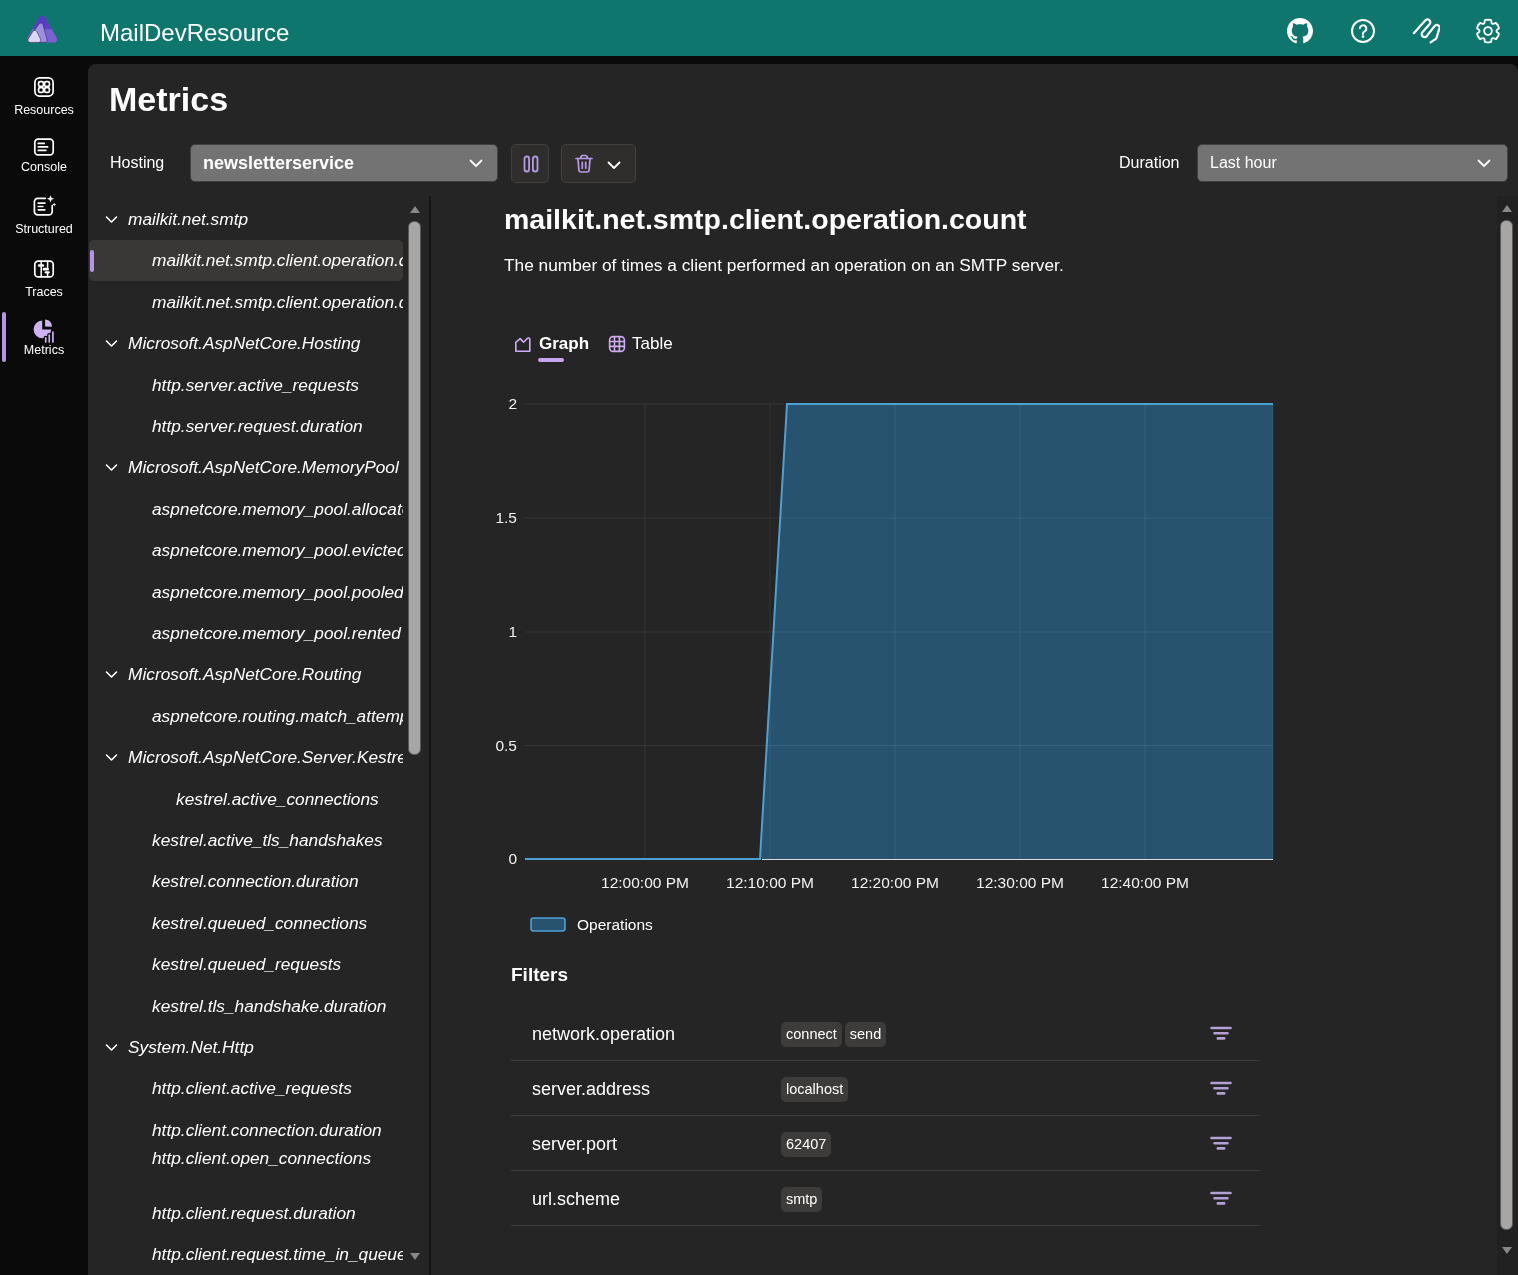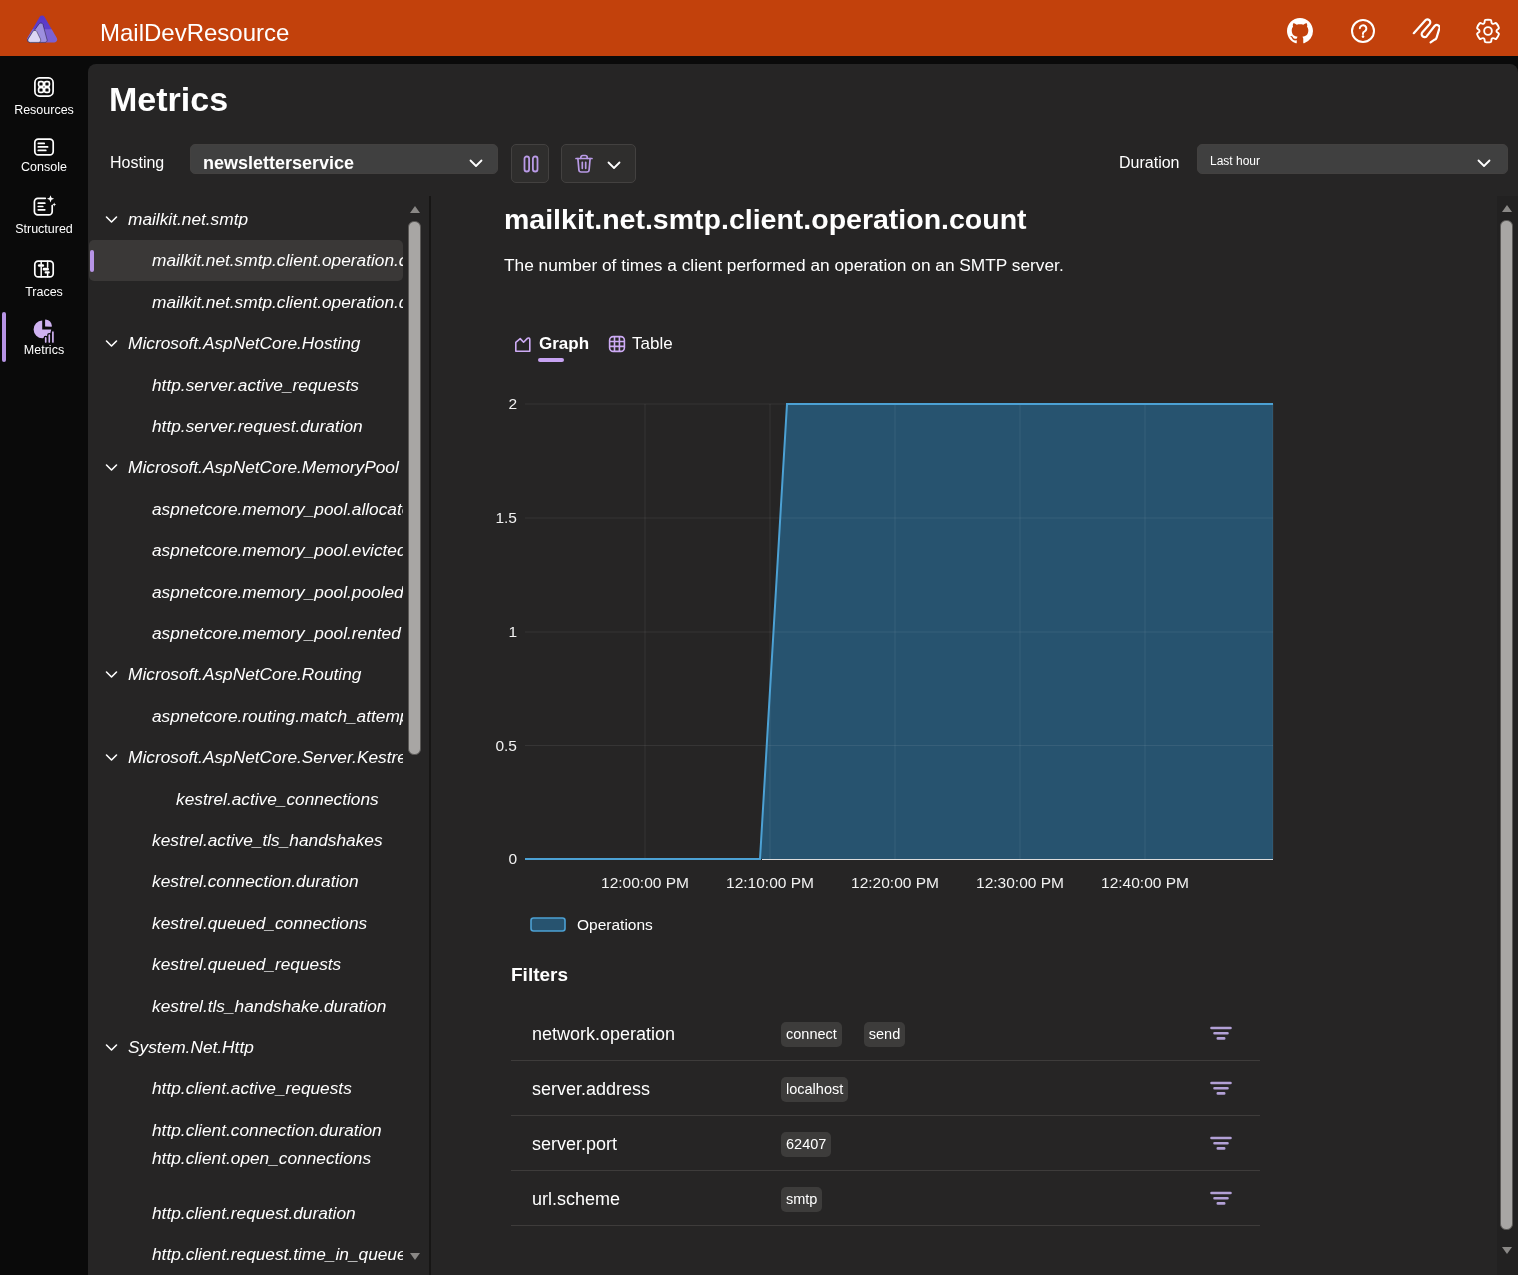--- a/index.html
+++ b/index.html
@@ -1,33 +1,33 @@
 <!DOCTYPE html>
 <html><head>
 <meta charset="utf-8">
 <style>
 * { margin:0; padding:0; box-sizing:border-box; }
 html,body { width:1518px; height:1275px; overflow:hidden; background:#0a0a0a; font-family:"Liberation Sans", sans-serif; }
 .abs { position:absolute; }
 #page { position:relative; width:1518px; height:1275px; }
 
-#header { position:absolute; left:0; top:0; width:1518px; height:56px; background:#c2410c; }
+#header { position:absolute; left:0; top:0; width:1518px; height:56px; background:#0f766e; }
 #apptitle { position:absolute; left:100px; top:19px; font-size:24px; color:#ffffff; letter-spacing:0px; }
 .hicon { position:absolute; top:18px; }
 
 #sidenav { position:absolute; left:0; top:64px; width:88px; height:1211px; background:#0a0a0a; }
 .navlabel { position:absolute; width:88px; text-align:center; font-size:12.5px; color:#ffffff; }
 .navicon { position:absolute; left:32px; }
 #activebar { position:absolute; left:2px; top:312px; width:4px; height:50px; border-radius:2px; background:#b794e6; }
 
 #content { position:absolute; left:88px; top:64px; width:1430px; height:1211px; background:#262525; border-radius:8px 8px 0 0; overflow:hidden; }
 
 #h1 { position:absolute; left:21px; top:16px; font-size:34px; font-weight:bold; color:#fff; }
 .lbl { position:absolute; font-size:16px; color:#fff; }
-.select { position:absolute; height:30px; background:#404040; border:1px solid #434140; border-radius:5px; color:#fff; }
+.select { position:absolute; height:38px; background:#737373; border:1px solid #434140; border-radius:5px; color:#fff; }
 .select .txt { position:absolute; left:12px; top:8px; font-size:18px; font-weight:600; }
 .btn { position:absolute; height:39px; background:#2f2e2d; border:1px solid #434140; border-radius:5px; }
 
 .trow { position:absolute; left:0px; width:315px; height:41.4px; overflow:hidden; white-space:nowrap; color:#fff; font-size:17.3px; line-height:41.4px; }
 .trow .tx { position:absolute; top:0; }
 .g .tx { left:40px; }
 .c .tx { left:64px; }
 .gchev { position:absolute; left:17px; top:16px; }
 #selrow { position:absolute; left:0.5px; top:42.4px; width:314px; height:41px; background:#3a3837; border-radius:5px; }
 #selbar { position:absolute; left:1.5px; top:51.9px; width:4px; height:22px; border-radius:2px; background:#b794e6; }
@@ -37,21 +37,21 @@
 #vdivider { position:absolute; left:341px; top:132px; width:2px; height:1079px; background:#171615; }
 
 #ctitle { position:absolute; left:416px; top:139px; font-size:28.5px; font-weight:bold; color:#fff; }
 #csub { position:absolute; left:416px; top:191px; font-size:17.3px; color:#fff; }
 #tab1t { position:absolute; left:451px; top:270px; font-size:17px; font-weight:bold; color:#fff; }
 #tab2t { position:absolute; left:544px; top:270px; font-size:17px; color:#fff; }
 #tabunder { position:absolute; left:450px; top:294px; width:26px; height:4px; border-radius:2px; background:#c7a3f2; }
 
 #fhead { position:absolute; left:423px; top:900px; font-size:19px; font-weight:bold; color:#fff; }
 .frow-label { position:absolute; left:444px; font-size:18px; color:#fff; }
-.chiprow { position:absolute; display:flex; gap:22px; }
+.chiprow { position:absolute; display:flex; gap:3px; }
 .chip { height:25px; background:#3d3c3b; border-radius:5px; color:#fff; font-size:14.5px; line-height:25px; padding:0 5px; white-space:nowrap; }
 .fsep { position:absolute; left:423px; width:749px; height:1px; background:#3e3c3b; }
 .funnel { position:absolute; }
 
 .sbthumb { position:absolute; border-radius:6px; background:#a8a6a4; border:1px solid #5a5856; }
 </style>
 </head>
 <body>
 <div id="page">
 
@@ -158,21 +158,21 @@
         <path d="M7.8 5.3 V4.4 a1.9 1.9 0 0 1 1.9-1.9 h2.6 a1.9 1.9 0 0 1 1.9 1.9 v.9"></path>
         <path d="M4.9 5.7 l1 11.3 a2.2 2.2 0 0 0 2.2 2 h5.8 a2.2 2.2 0 0 0 2.2-2 l1-11.3"></path>
         <path d="M9.3 9.3v6M12.7 9.3v6"></path>
       </svg>
       <svg class="abs" style="left:45px; top:15px;" width="14" height="10" viewBox="0 0 14 10" fill="none" stroke="#fff" stroke-width="1.8" stroke-linecap="round" stroke-linejoin="round">
           <path d="M1.5 2.5 L7 8 L12.5 2.5"></path>
         </svg>
     </div>
     <div class="lbl" style="left:1031px; top:90px;">Duration</div>
     <div class="select" style="left:1109px; top:80px; width:311px;">
-      <span class="txt" style="font-weight:400; font-size:12px; top:9px;text-align:right;">Last hour</span>
+      <span class="txt" style="font-weight:400; font-size:16px; top:9px;text-align:right;">Last hour</span>
       <svg class="abs" style="right:16px; top:13px;" width="14" height="10" viewBox="0 0 14 10" fill="none" stroke="#fff" stroke-width="1.8" stroke-linecap="round" stroke-linejoin="round">
           <path d="M1.5 2.5 L7 8 L12.5 2.5"></path>
         </svg>
     </div>
 
     <div id="vdivider"></div>
 
     <div id="treewrap">
         <div id="selrow"></div>
         <div id="selbar"></div>

